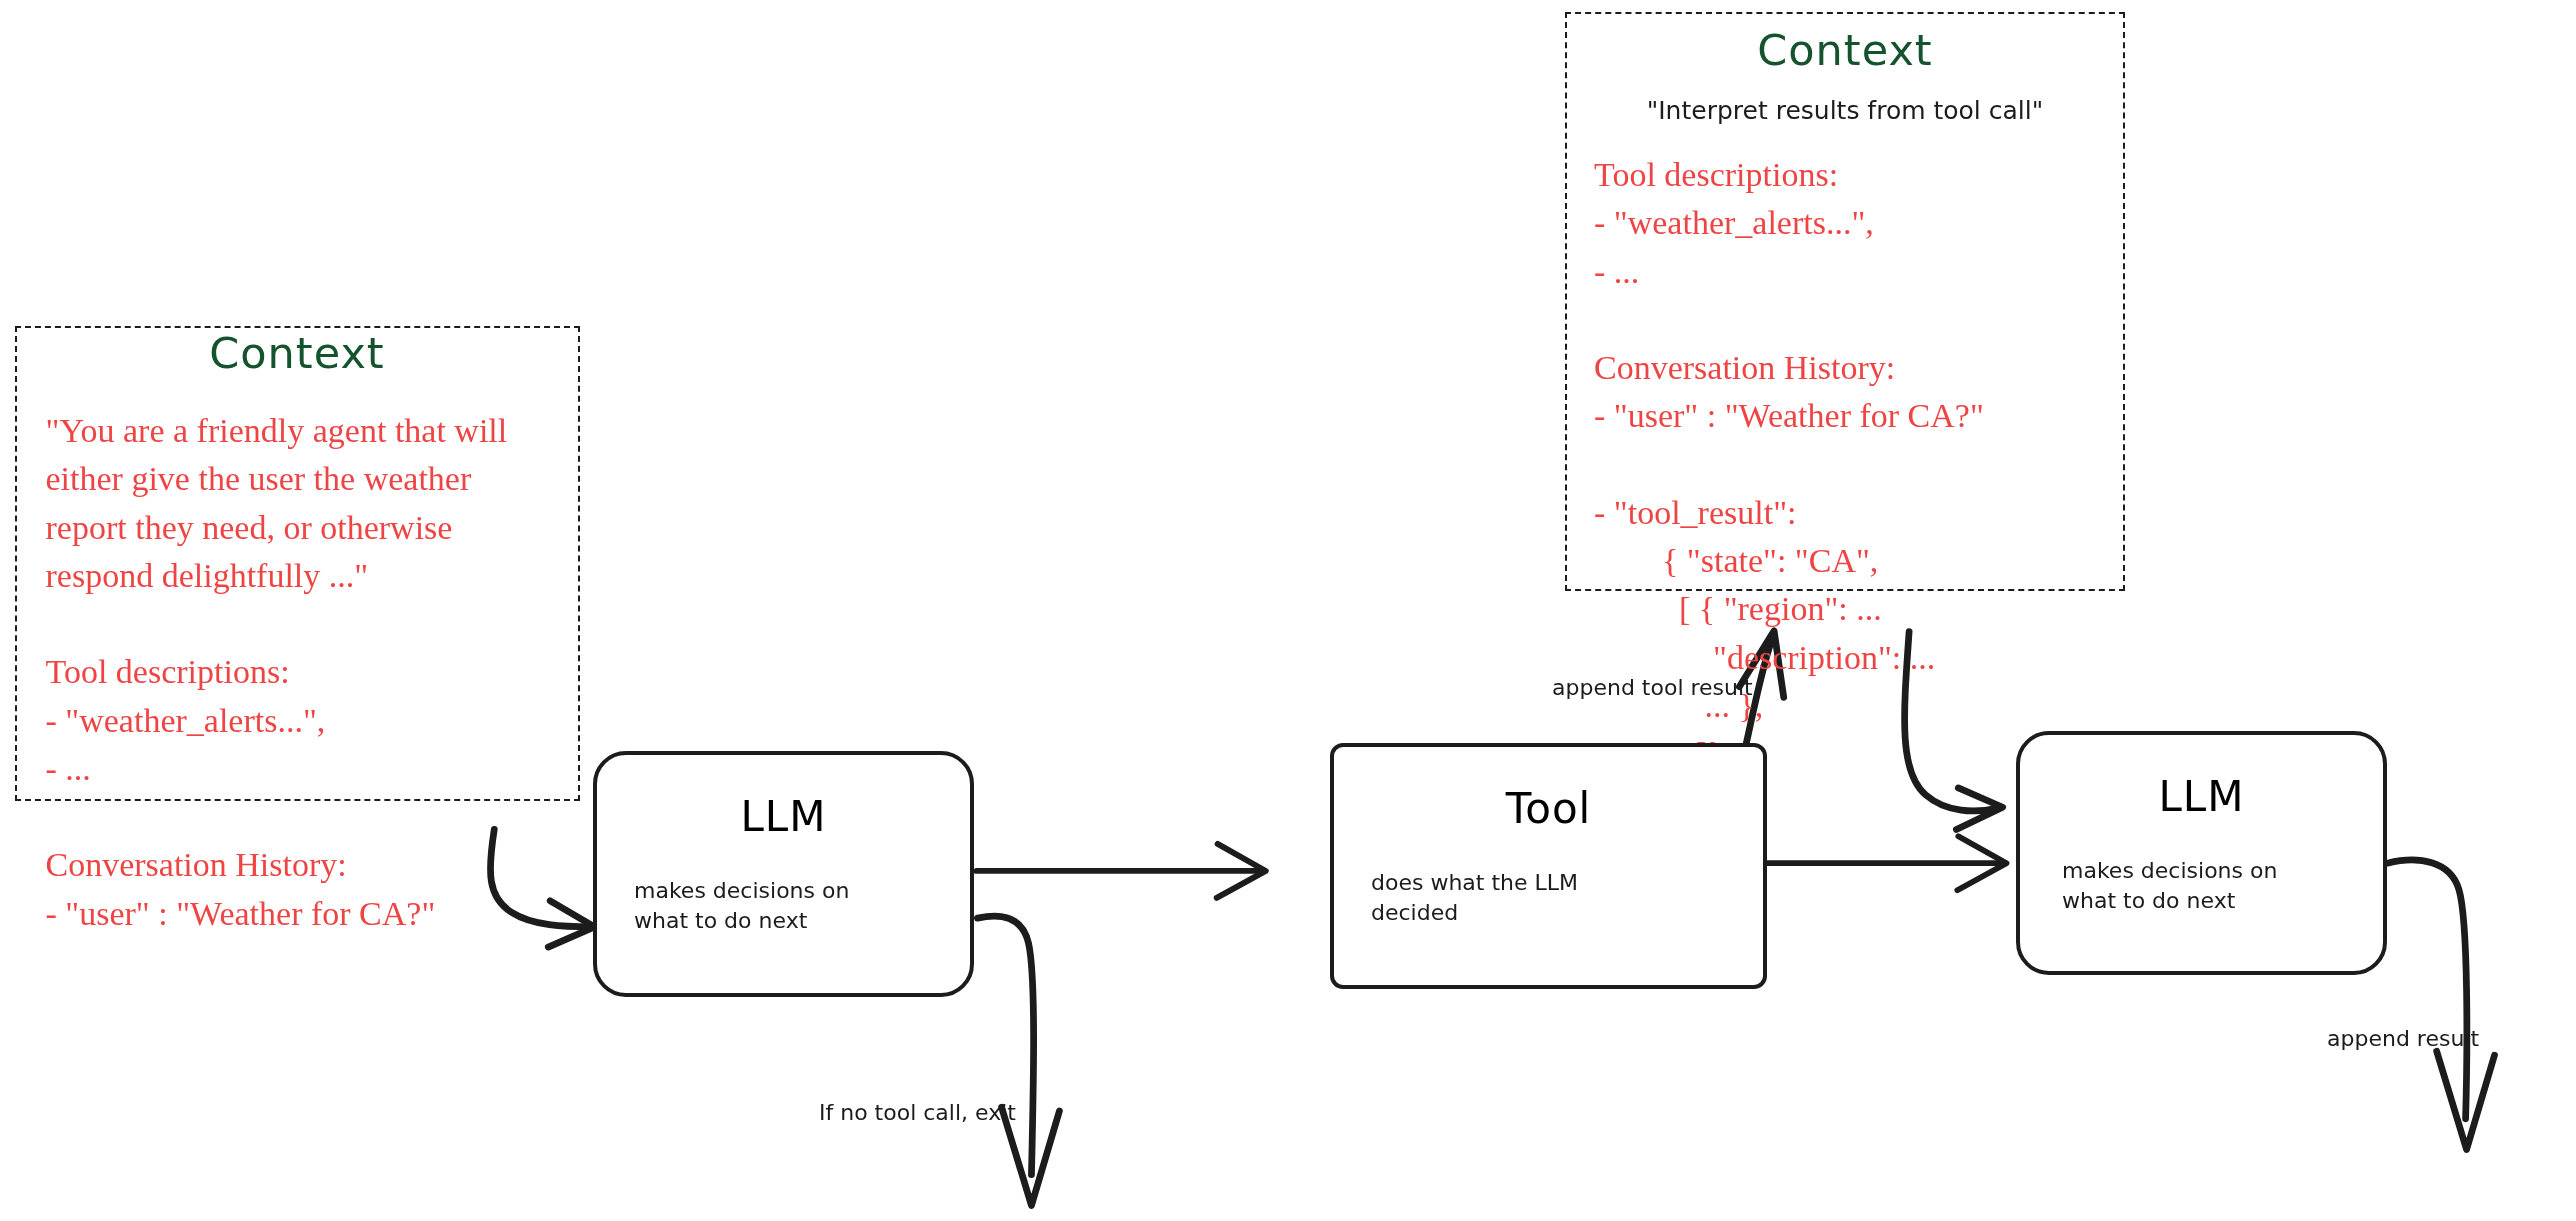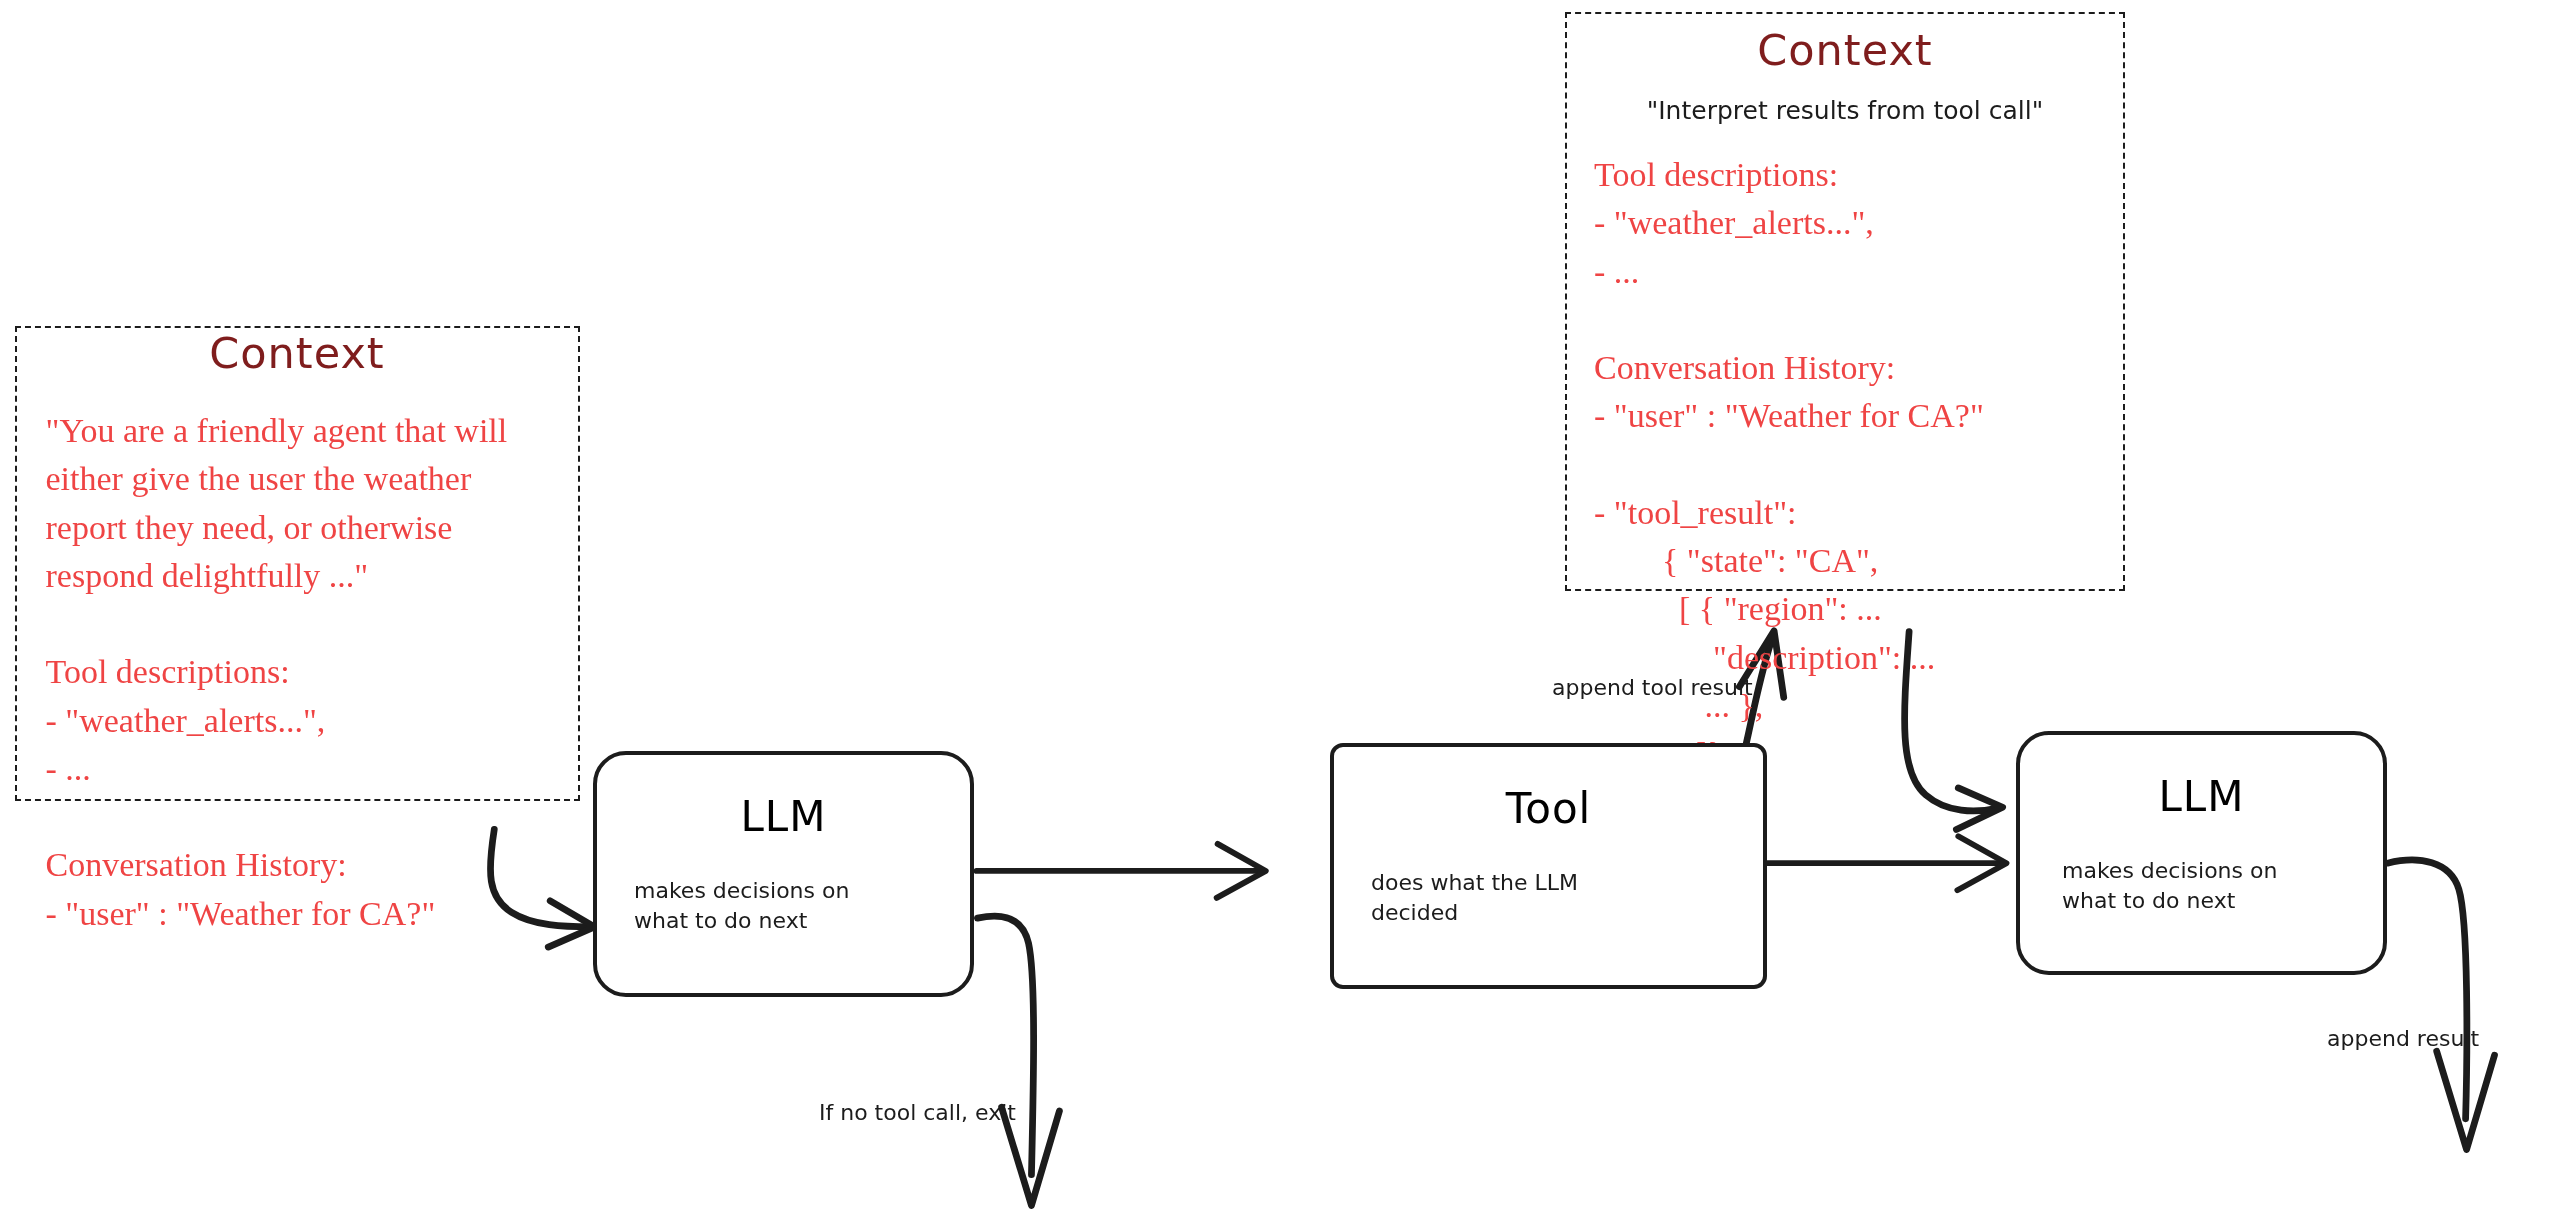--- a/index.html
+++ b/index.html
@@ -27,21 +27,21 @@
   
   .context-box {
     position: absolute;
     border: 2.9px dashed #1c1c1c;
     box-sizing: border-box;
     background: transparent;
   }
   .context-title {
     text-align: center;
     font-size: 43px;
-    color: #7f1d1d;
+    color: #14532d;
     letter-spacing: 1px;
     font-family: "DejaVu Sans", sans-serif;
   }
   .context-body {
     font-size: 34px;
     line-height: 1.42;
     color: #ef4444;
     white-space: pre-wrap;
     font-family: Liberation Serif, serif;
   }

